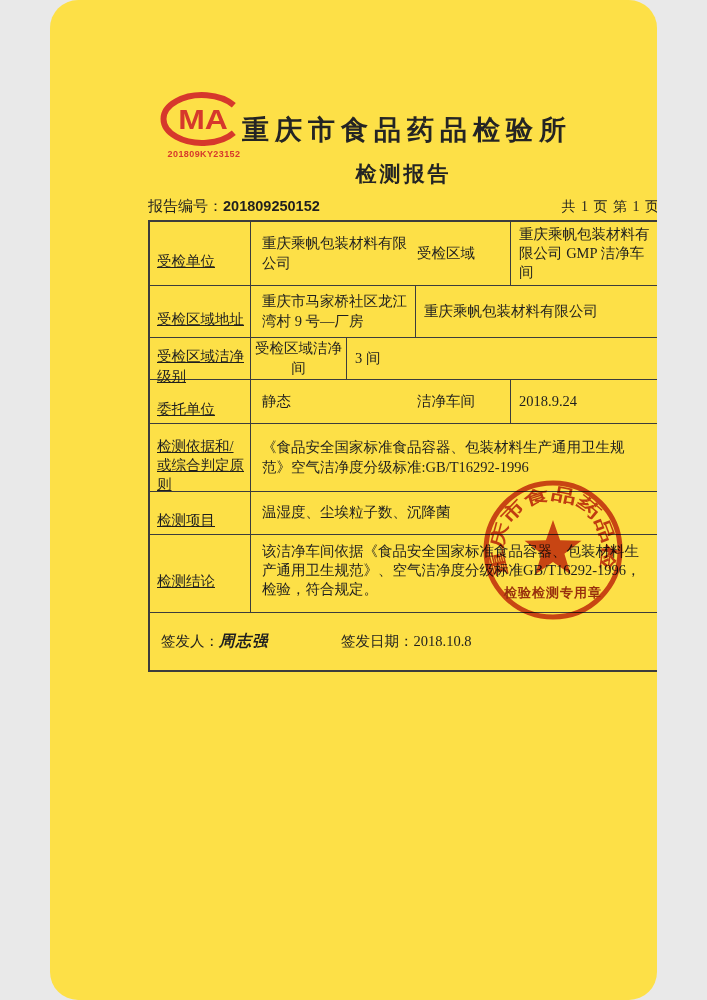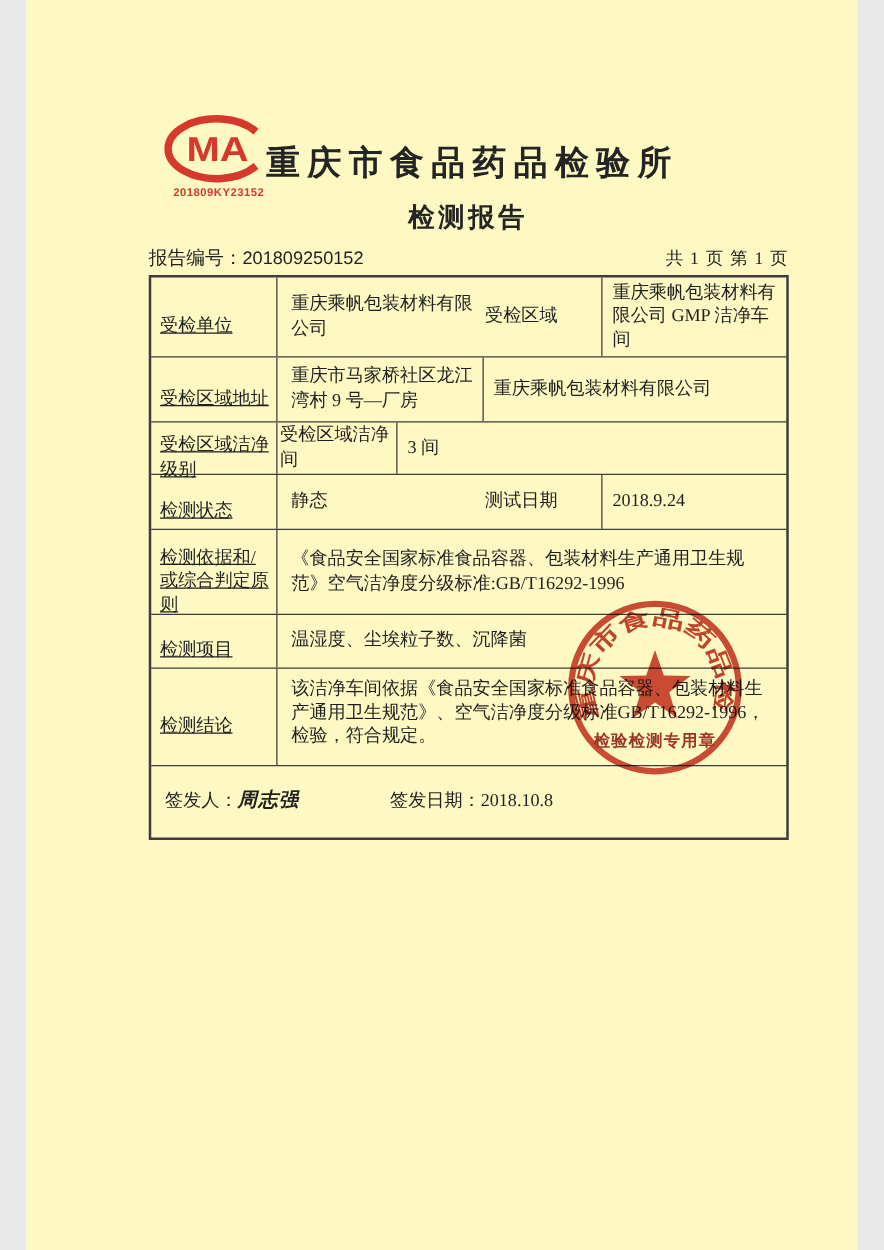--- a/index.html
+++ b/index.html
@@ -1,20 +1,20 @@
 <!DOCTYPE html>
 <html><head>
 <meta charset="utf-8">
 <style>
   * { margin:0; padding:0; box-sizing:border-box; }
   html,body { background:#e9e9e9; }
   .page {
-    position:relative; width:665px; height:1000px; margin:0 auto;
-    background:#fef9c3; overflow:hidden;
-    font-family:"Liberation Serif","DejaVu Serif",serif; color:#1f1f1f;
+    position:relative; width:607px; height:1000px; margin:0 auto;
+    background:#fde047; overflow:hidden;
+    font-family:"Liberation Serif","DejaVu Serif",serif; color:#1f1f1f;border-radius:28px;
   }
   
   .logo { position:absolute; left:106px; top:90px; width:96px; text-align:center; }
   .logo svg { display:block; margin:0 auto; }
   .logo-no {
     margin-top:1px; font-family:"Liberation Sans","DejaVu Sans",sans-serif;
     font-size:9px; font-weight:700; color:#d6382c; letter-spacing:.4px; white-space:nowrap;
   }
   .org-title {
     position:absolute; left:0; top:112px; width:714px; text-align:center;
@@ -22,33 +22,33 @@
   }
   .doc-title {
     position:absolute; left:0; top:160px; width:707px; text-align:center;
     font-size:21px; font-weight:600; letter-spacing:3px; color:#242424;
   }
   .meta-row {
     position:absolute; left:98px; top:196px; width:512px; height:20px;
     display:flex; justify-content:space-between; align-items:flex-end;
     font-size:15px;
   }
-  .report-no { font-family:"Liberation Sans","DejaVu Sans",sans-serif; font-weight:400; font-size:14.5px; }
+  .report-no { font-family:"Liberation Sans","DejaVu Sans",sans-serif; font-weight:700; font-size:14.5px; }
   .page-info { font-size:14px; letter-spacing:1px; }
   
   .rtable {
     position:absolute; left:98px; top:220px; width:512px;
     border:2px solid #3c3c3c; background:transparent;
   }
   .trow { display:flex; border-bottom:1.5px solid #3c3c3c; }
   .trow:last-child { border-bottom:none; }
   .cell { display:flex; align-items:center; font-size:14.5px; line-height:1.32; }
   .c-label  { width:101px; padding:19px 3px 3px 7px; border-right:1.5px solid #3c3c3c;text-decoration:underline; }
   .c-val    { width:164px; padding:4px 5px 4px 11px; }
-  .c-label2 { width:95px;  padding:3px 2px; }
+  .c-label2 { width:95px;  padding:3px 2px;text-align:center; }
   .c-val2   { flex:1; border-left:1.5px solid #3c3c3c; padding:4px 4px 4px 8px; }
   .c-wide   { flex:1; padding:5px 10px 5px 11px; }
   .h1{height:64px} .h2{height:52px} .h3{height:42px} .h4{height:44px}
   .h5{height:68px} .h6{height:43px} .h7{height:78px} .h8{height:57px} .h9{height:77px}
   .top-align { align-items:flex-start; padding-top:7px; }
   .issue-left { display:inline-block; width:180px; }
   .signer-name { font-weight:700; font-style:italic; font-size:15.5px; letter-spacing:1px; }
   .remark-dashes { margin-left:118px; font-family:"Liberation Sans","DejaVu Sans",sans-serif;
     font-size:13px; letter-spacing:1px; color:#2a2a2a; }
   
@@ -97,23 +97,23 @@
       <div class="cell c-val2">重庆乘帆包装材料有限公司</div>
     </div>
 
     <div class="trow h3">
       <div class="cell c-label">受检区域洁净级别</div>
       <div class="cell c-label2">受检区域洁净间</div>
       <div class="cell c-val2">3 间</div>
     </div>
 
     <div class="trow h4">
-      <div class="cell c-label">检测状态</div>
+      <div class="cell c-label">委托单位</div>
       <div class="cell c-val">静态</div>
-      <div class="cell c-label2">测试日期</div>
+      <div class="cell c-label2">洁净车间</div>
       <div class="cell c-val2">2018.9.24</div>
     </div>
 
     <div class="trow h5">
       <div class="cell c-label">检测依据和/或综合判定原则</div>
       <div class="cell c-wide">《食品安全国家标准食品容器、包装材料生产通用卫生规范》空气洁净度分级标准:GB/T16292-1996</div>
     </div>
 
     <div class="trow h6">
       <div class="cell c-label">检测项目</div>

